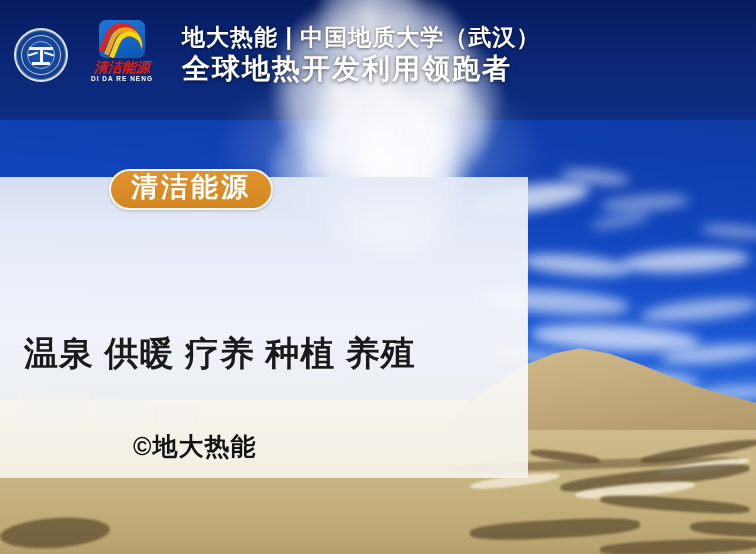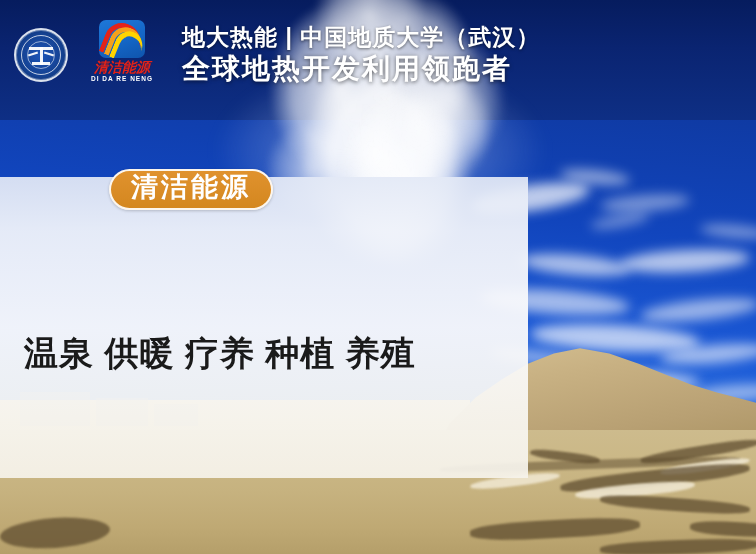--- a/index.html
+++ b/index.html
@@ -323,14 +323,15 @@
     <div class="header-text">
       <div class="hl1">地大热能 | 中国地质大学（武汉）</div>
       <div class="hl2">全球地热开发利用领跑者</div>
     </div>
 
   </div>
 
   <div class="badge">清洁能源</div>
 
   <div class="subtitle">温泉 供暖 疗养 种植 养殖</div>
+  <div class="copyright">©地大热能</div>
 
 </div>
 
 </body></html>

